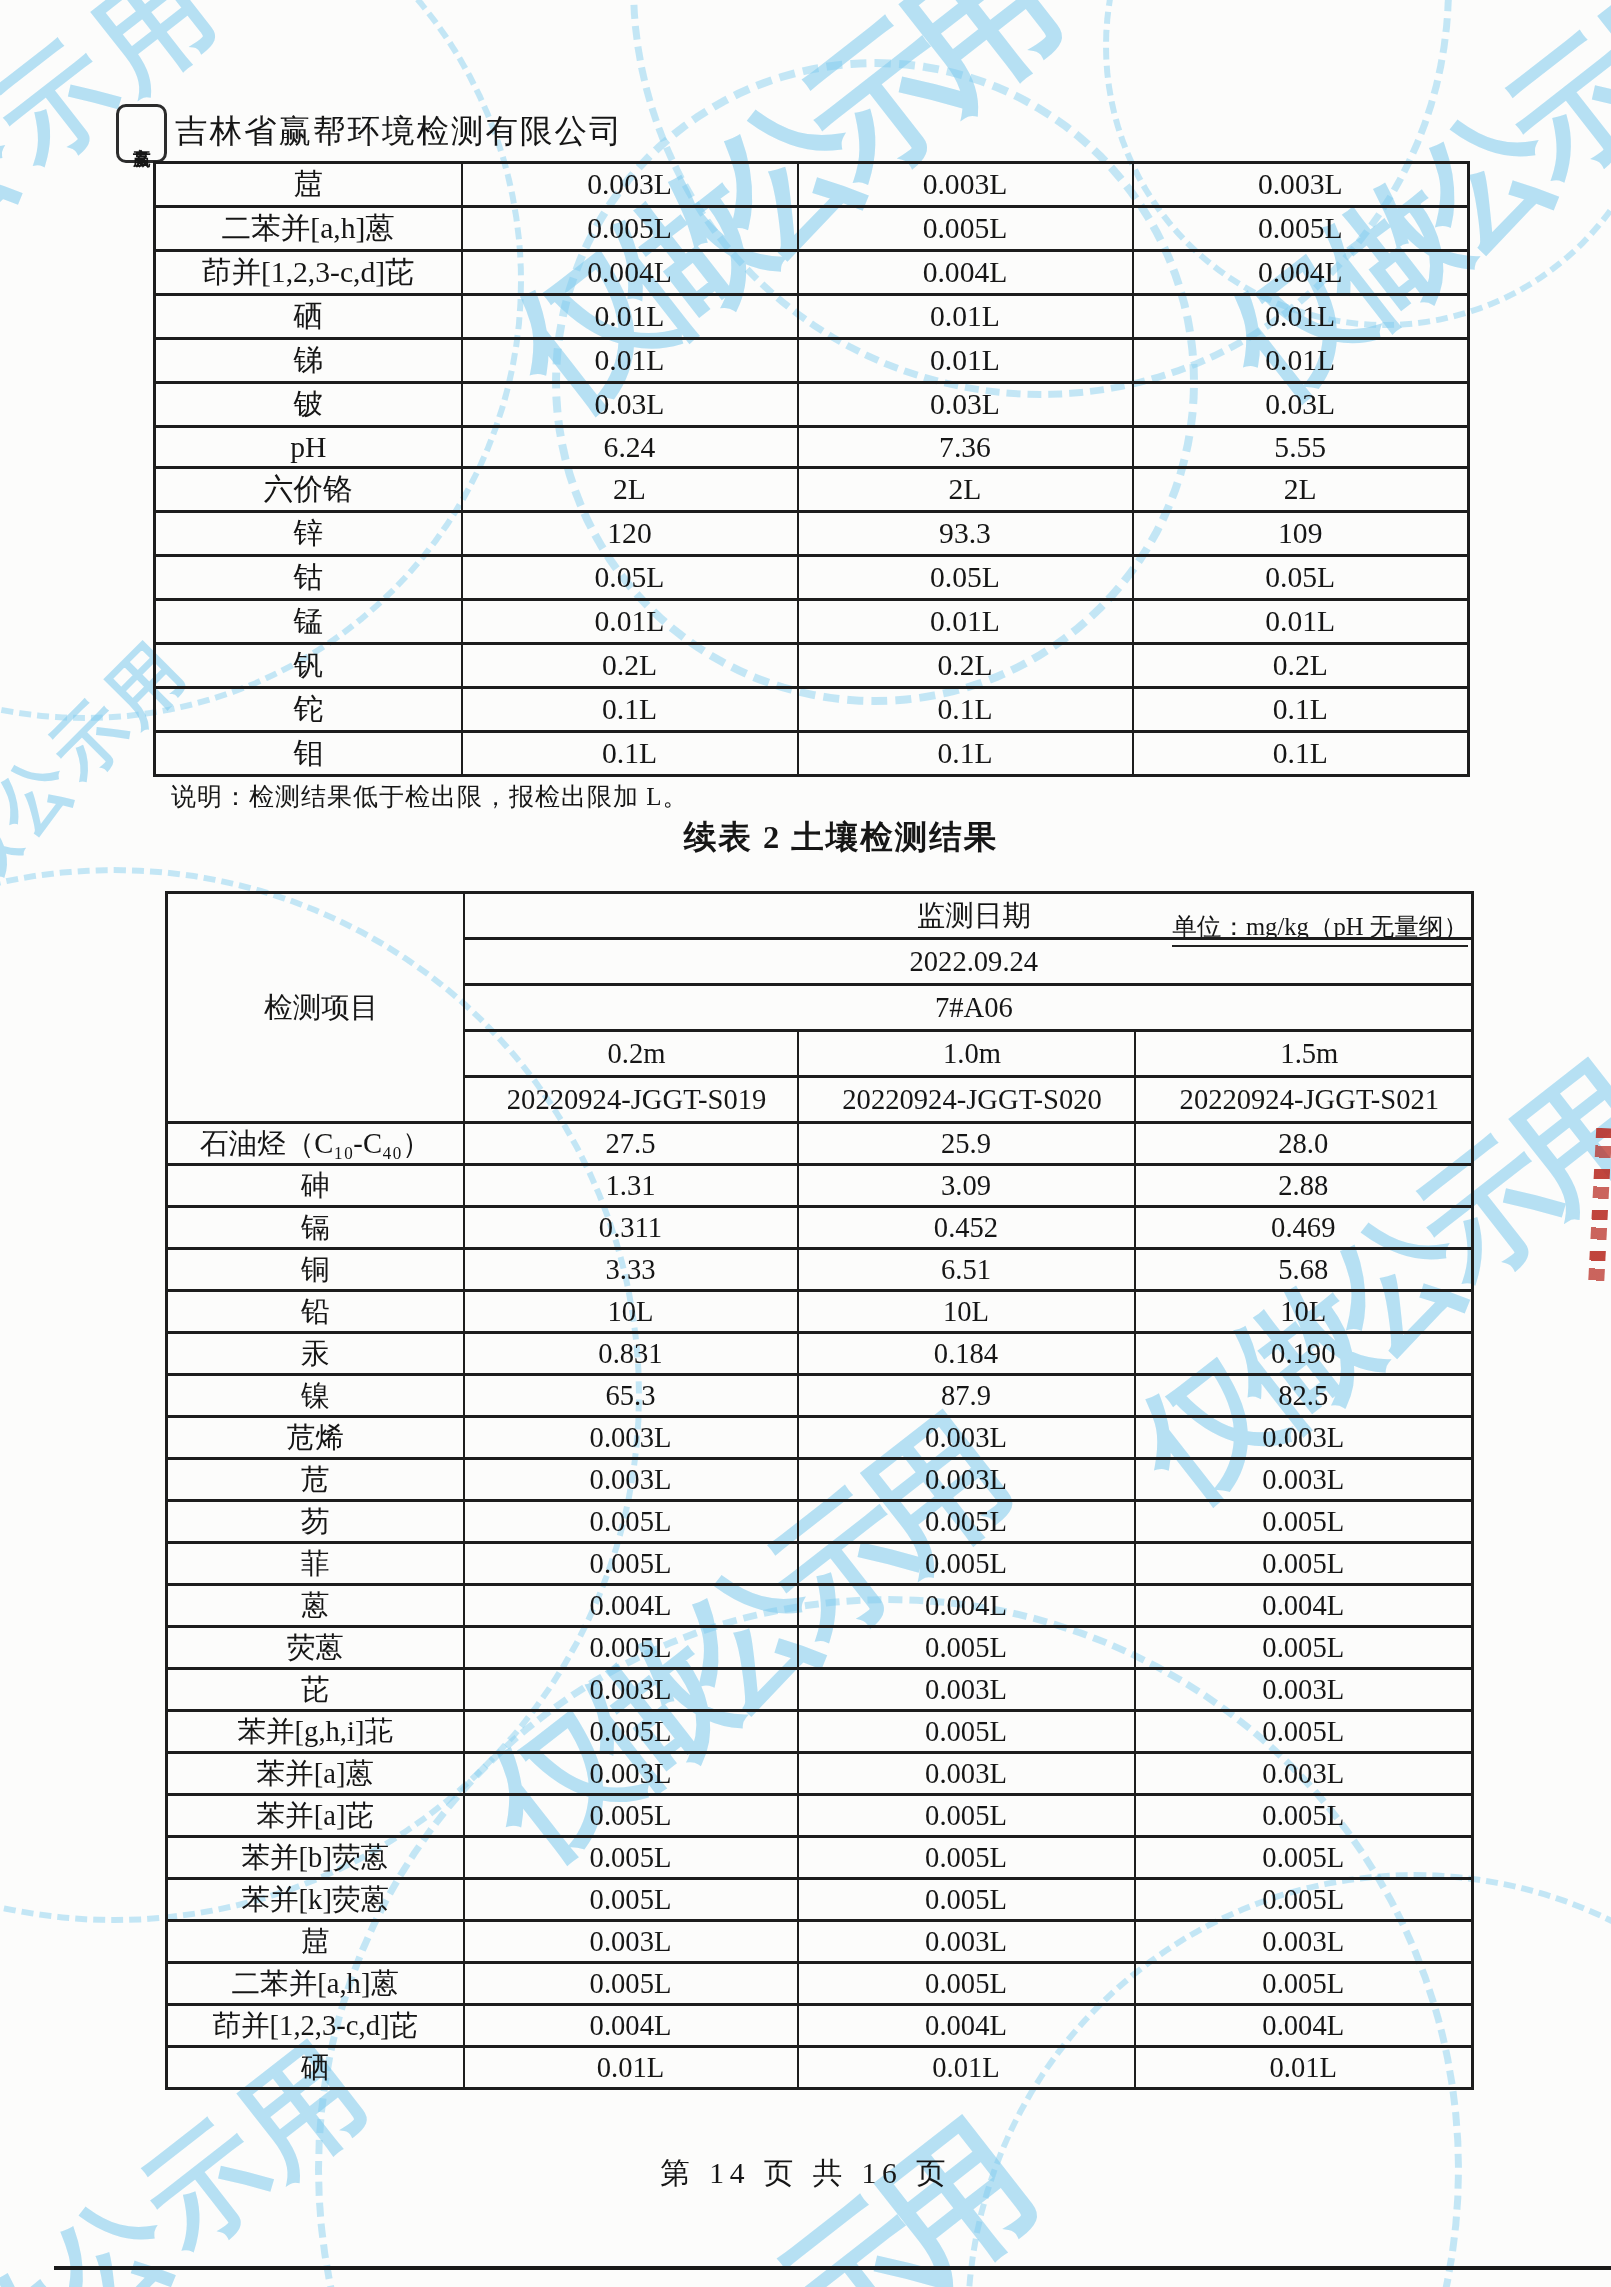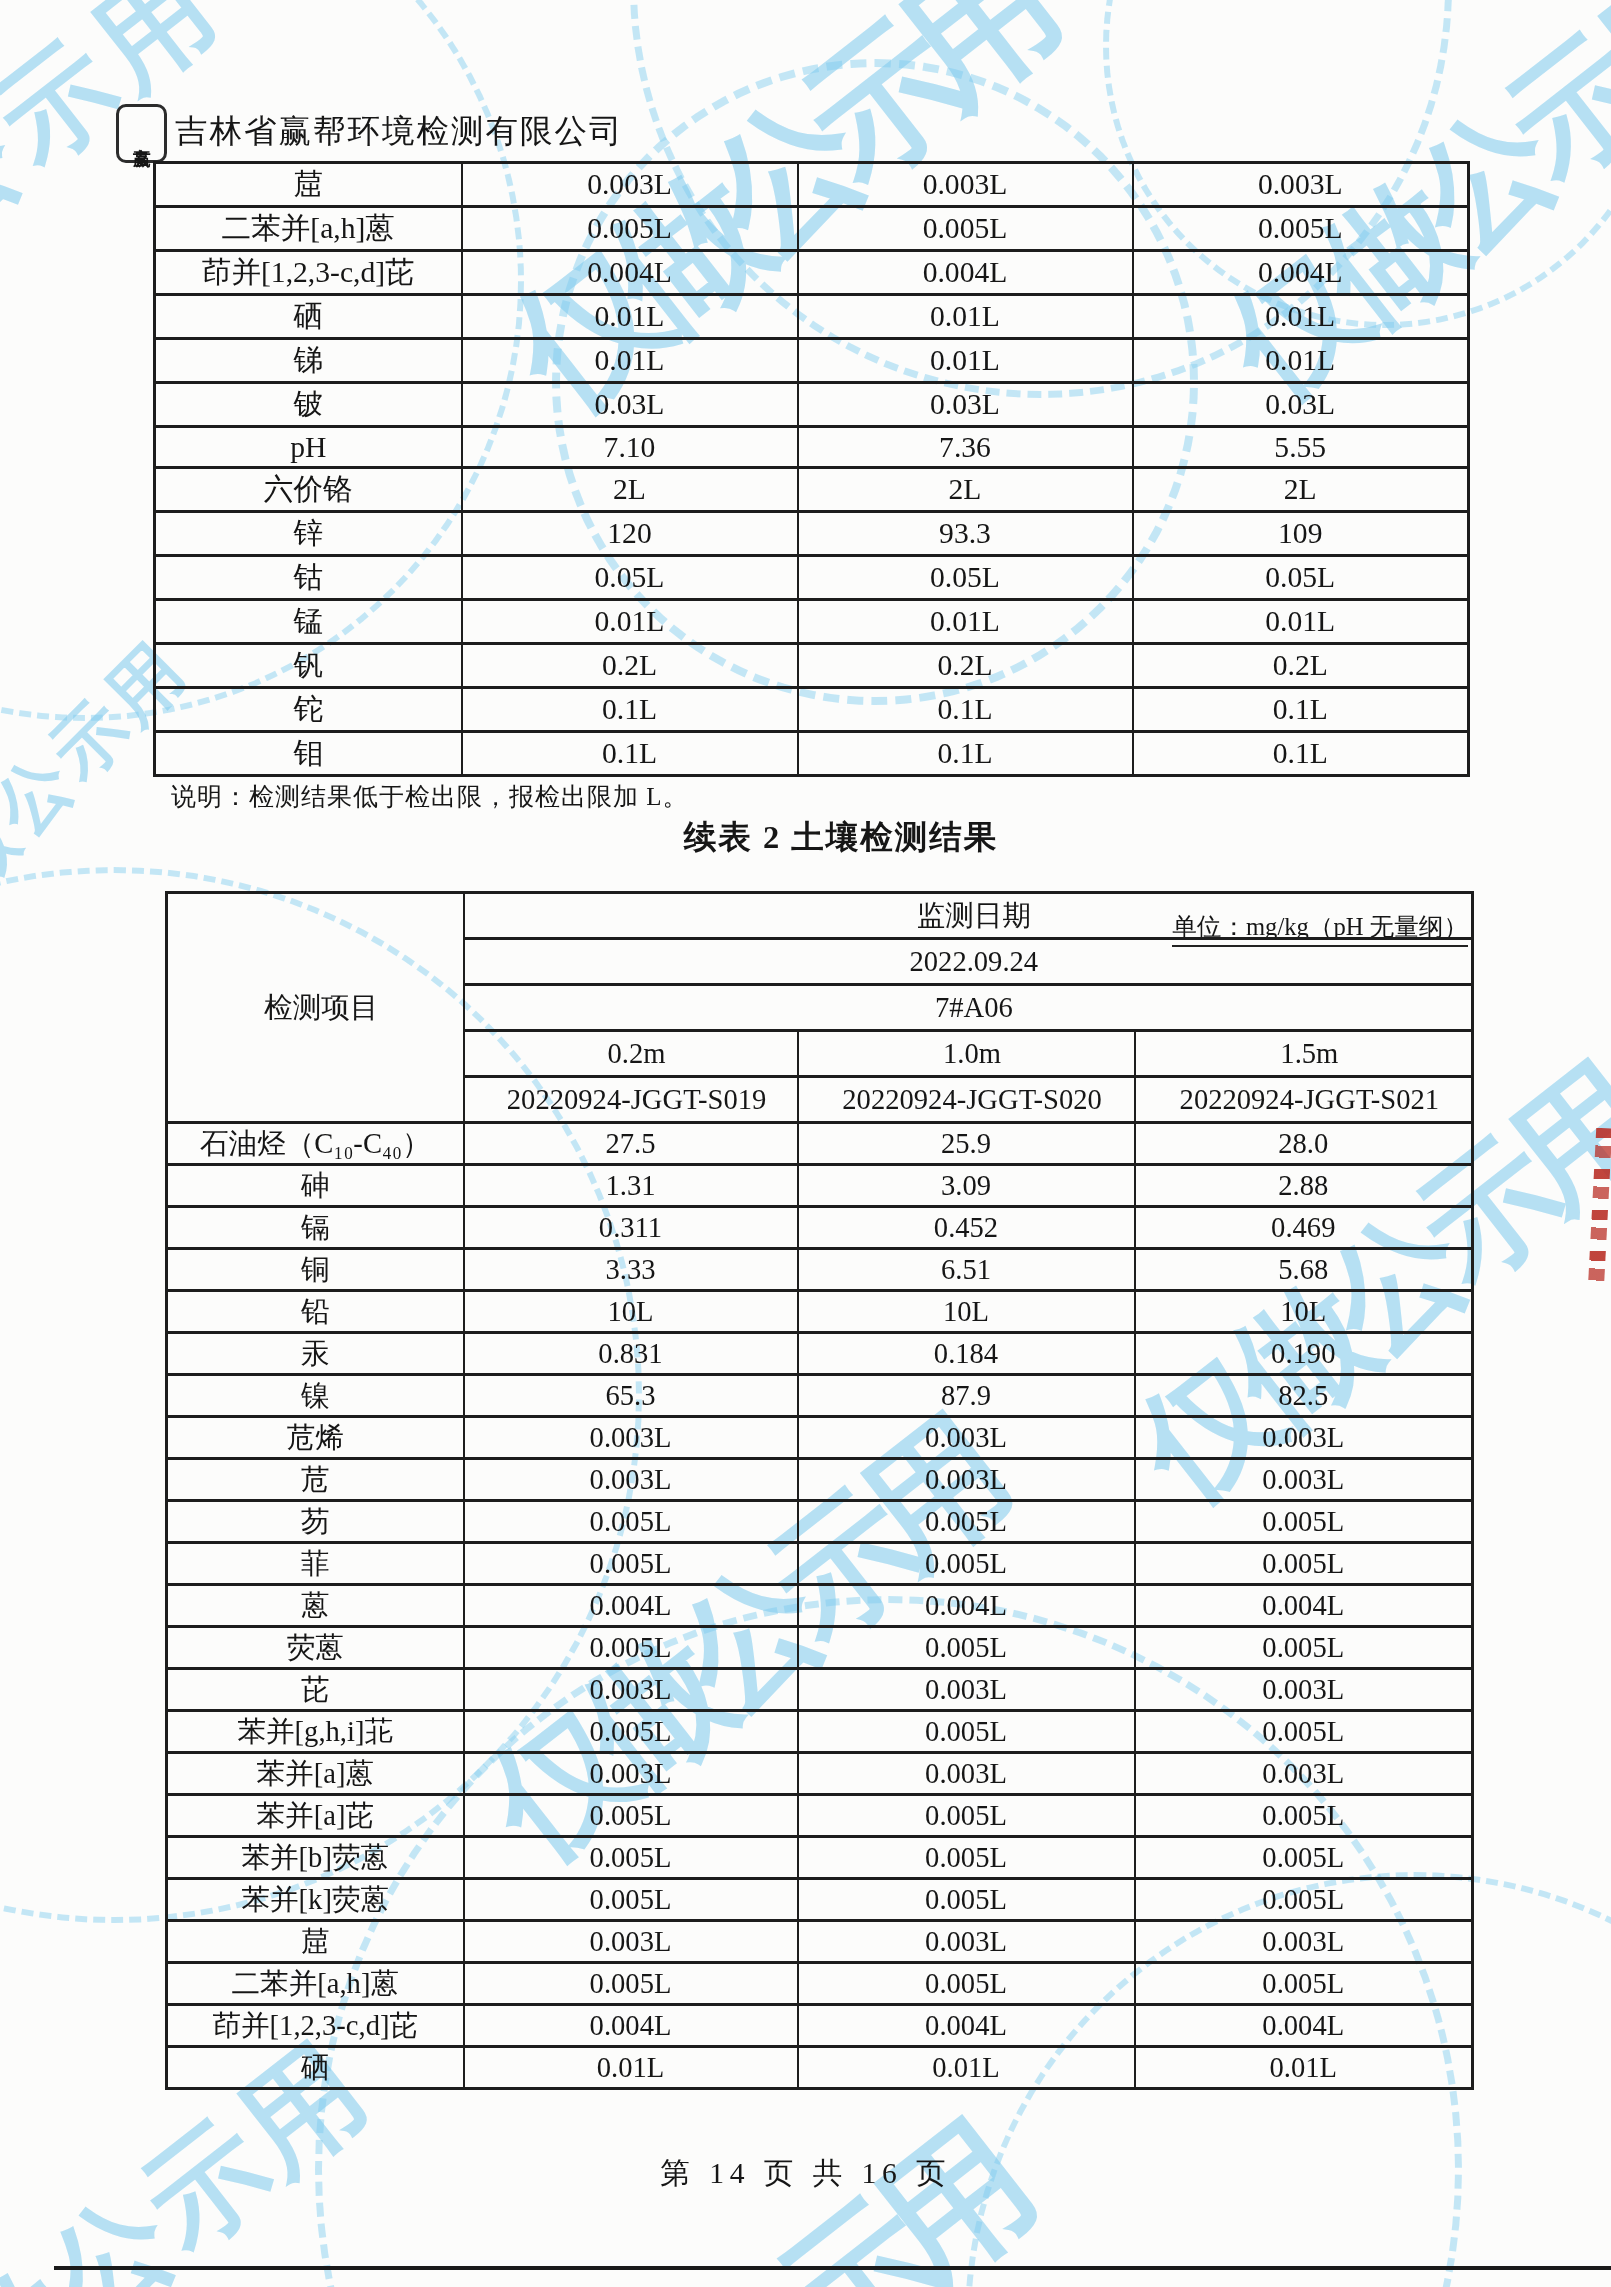--- a/index.html
+++ b/index.html
@@ -153,21 +153,21 @@
           <td>0.01L</td>
         </tr>
         <tr>
           <td>铍</td>
           <td>0.03L</td>
           <td>0.03L</td>
           <td>0.03L</td>
         </tr>
         <tr>
           <td>pH</td>
-          <td>7.10</td>
+          <td>6.24</td>
           <td>7.36</td>
           <td>5.55</td>
         </tr>
         <tr>
           <td>六价铬</td>
           <td>2L</td>
           <td>2L</td>
           <td>2L</td>
         </tr>
         <tr>

